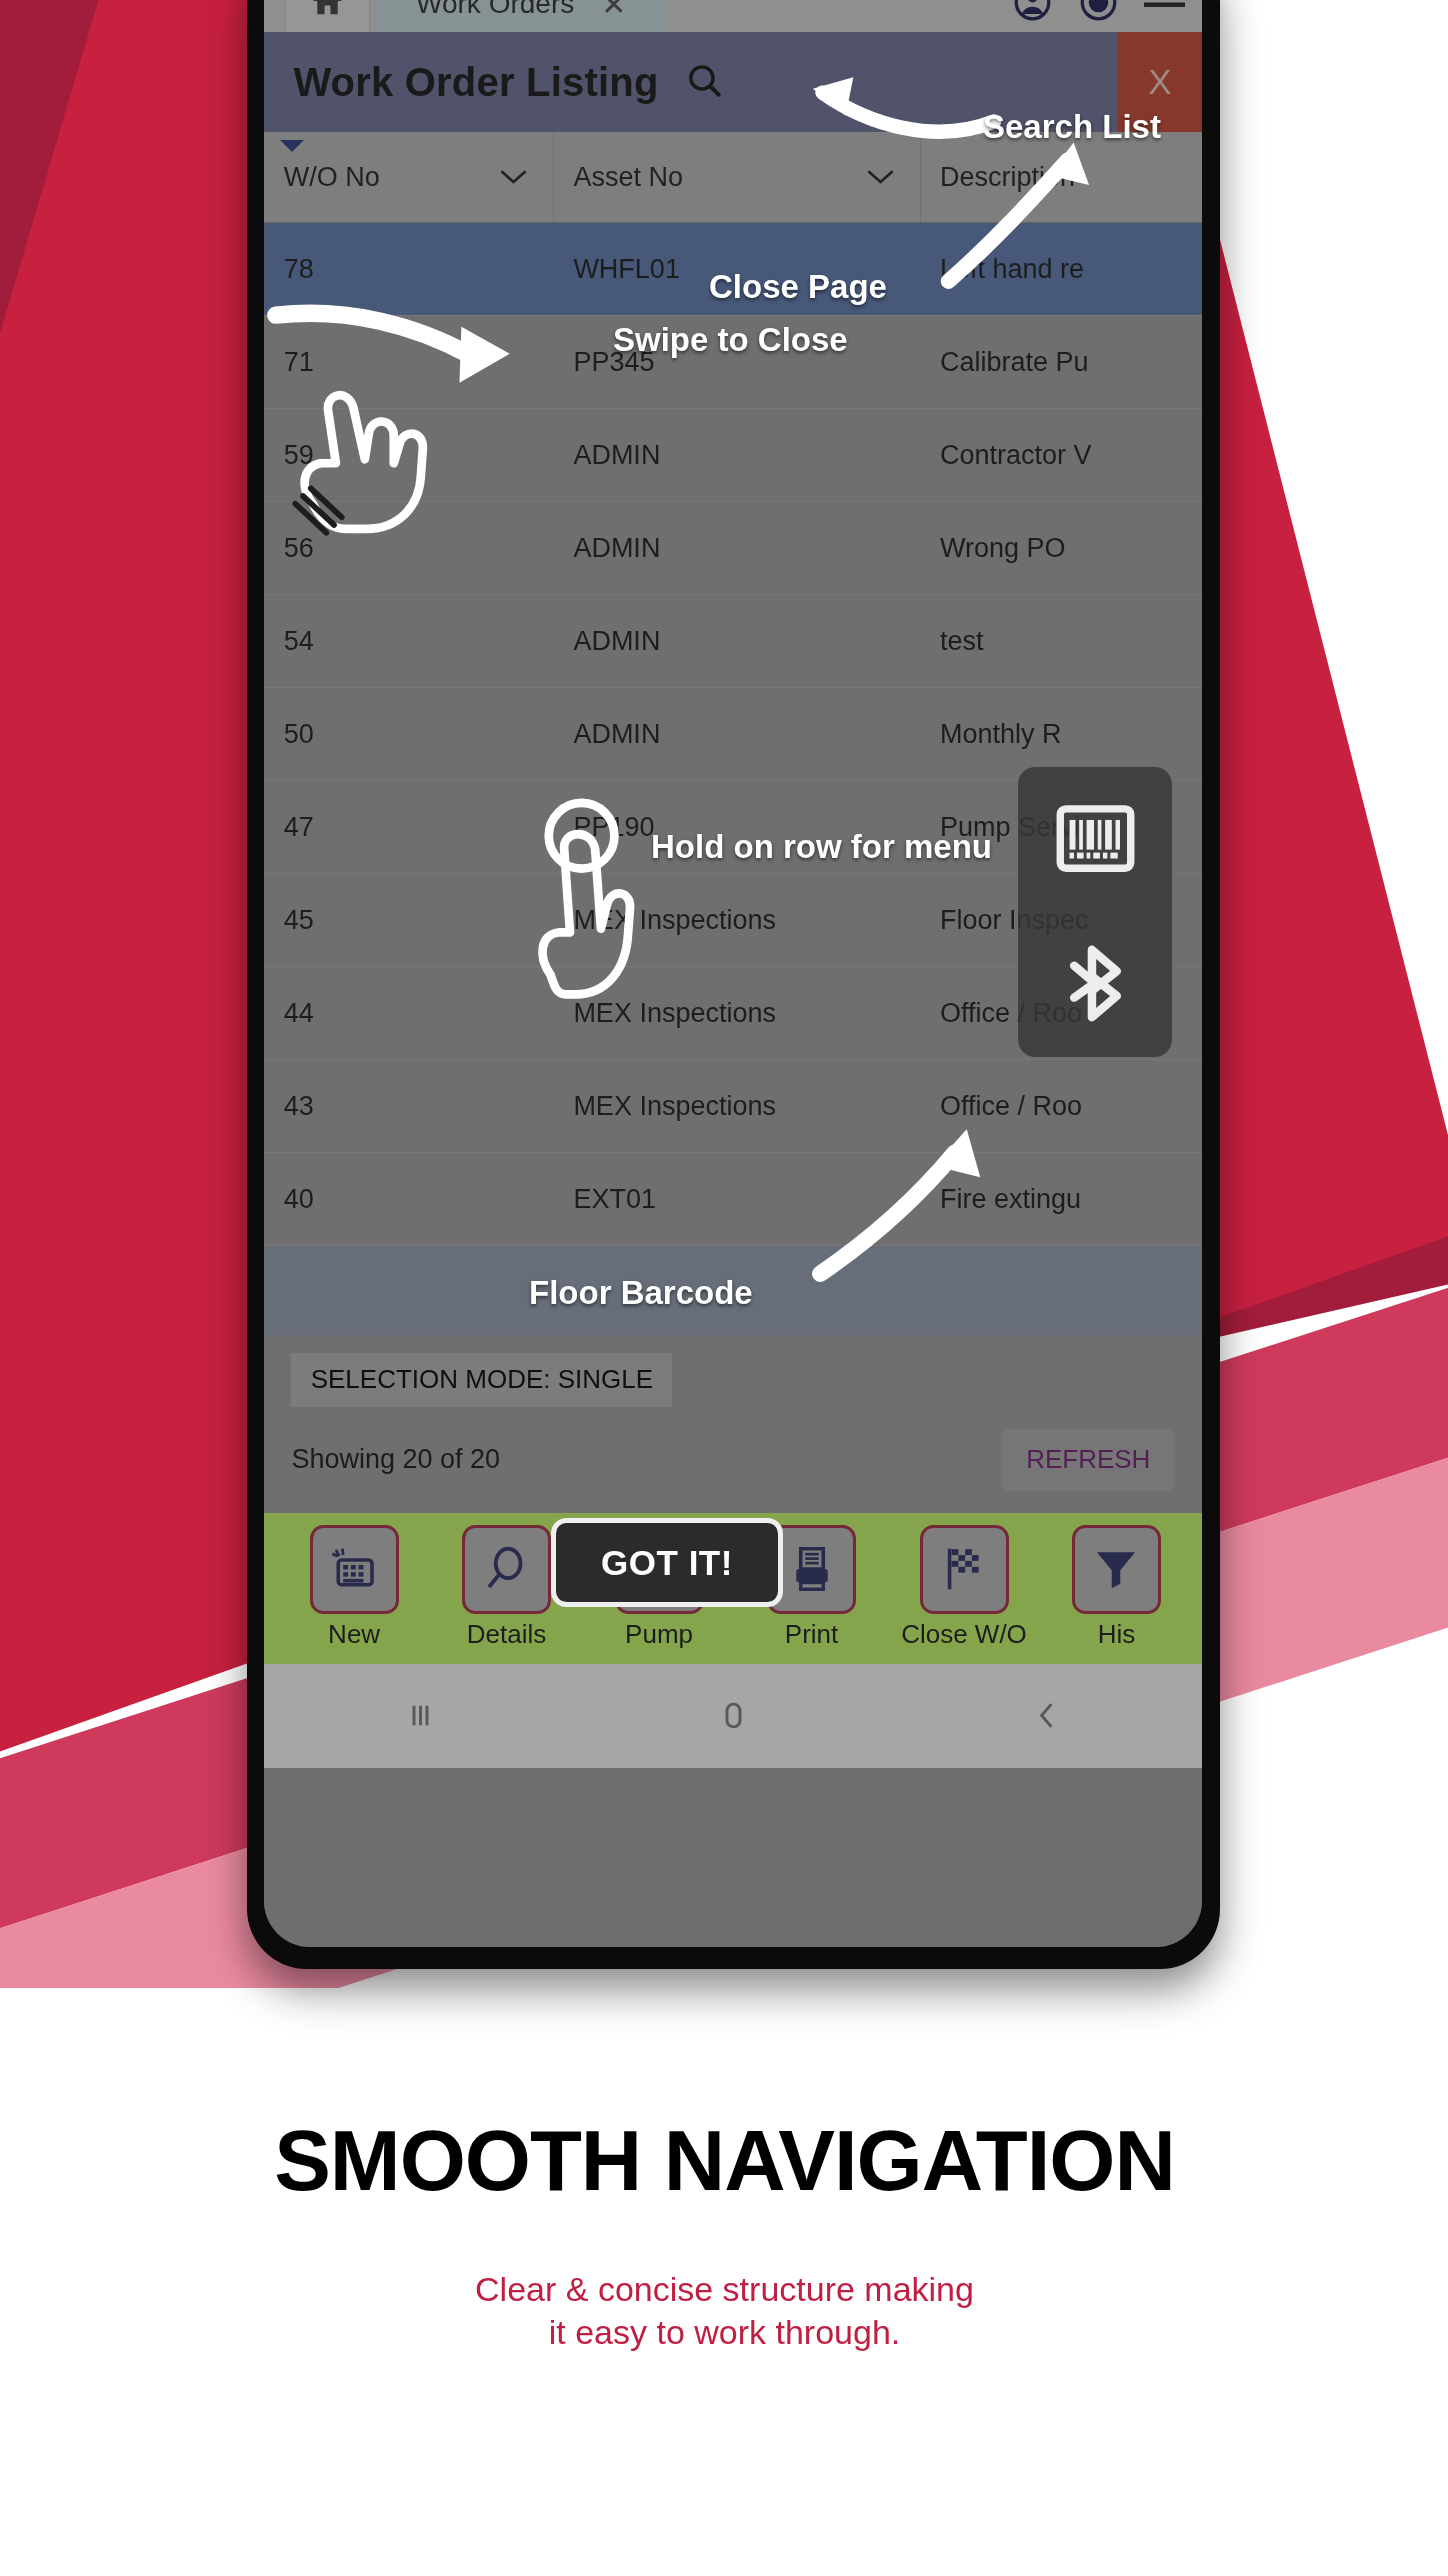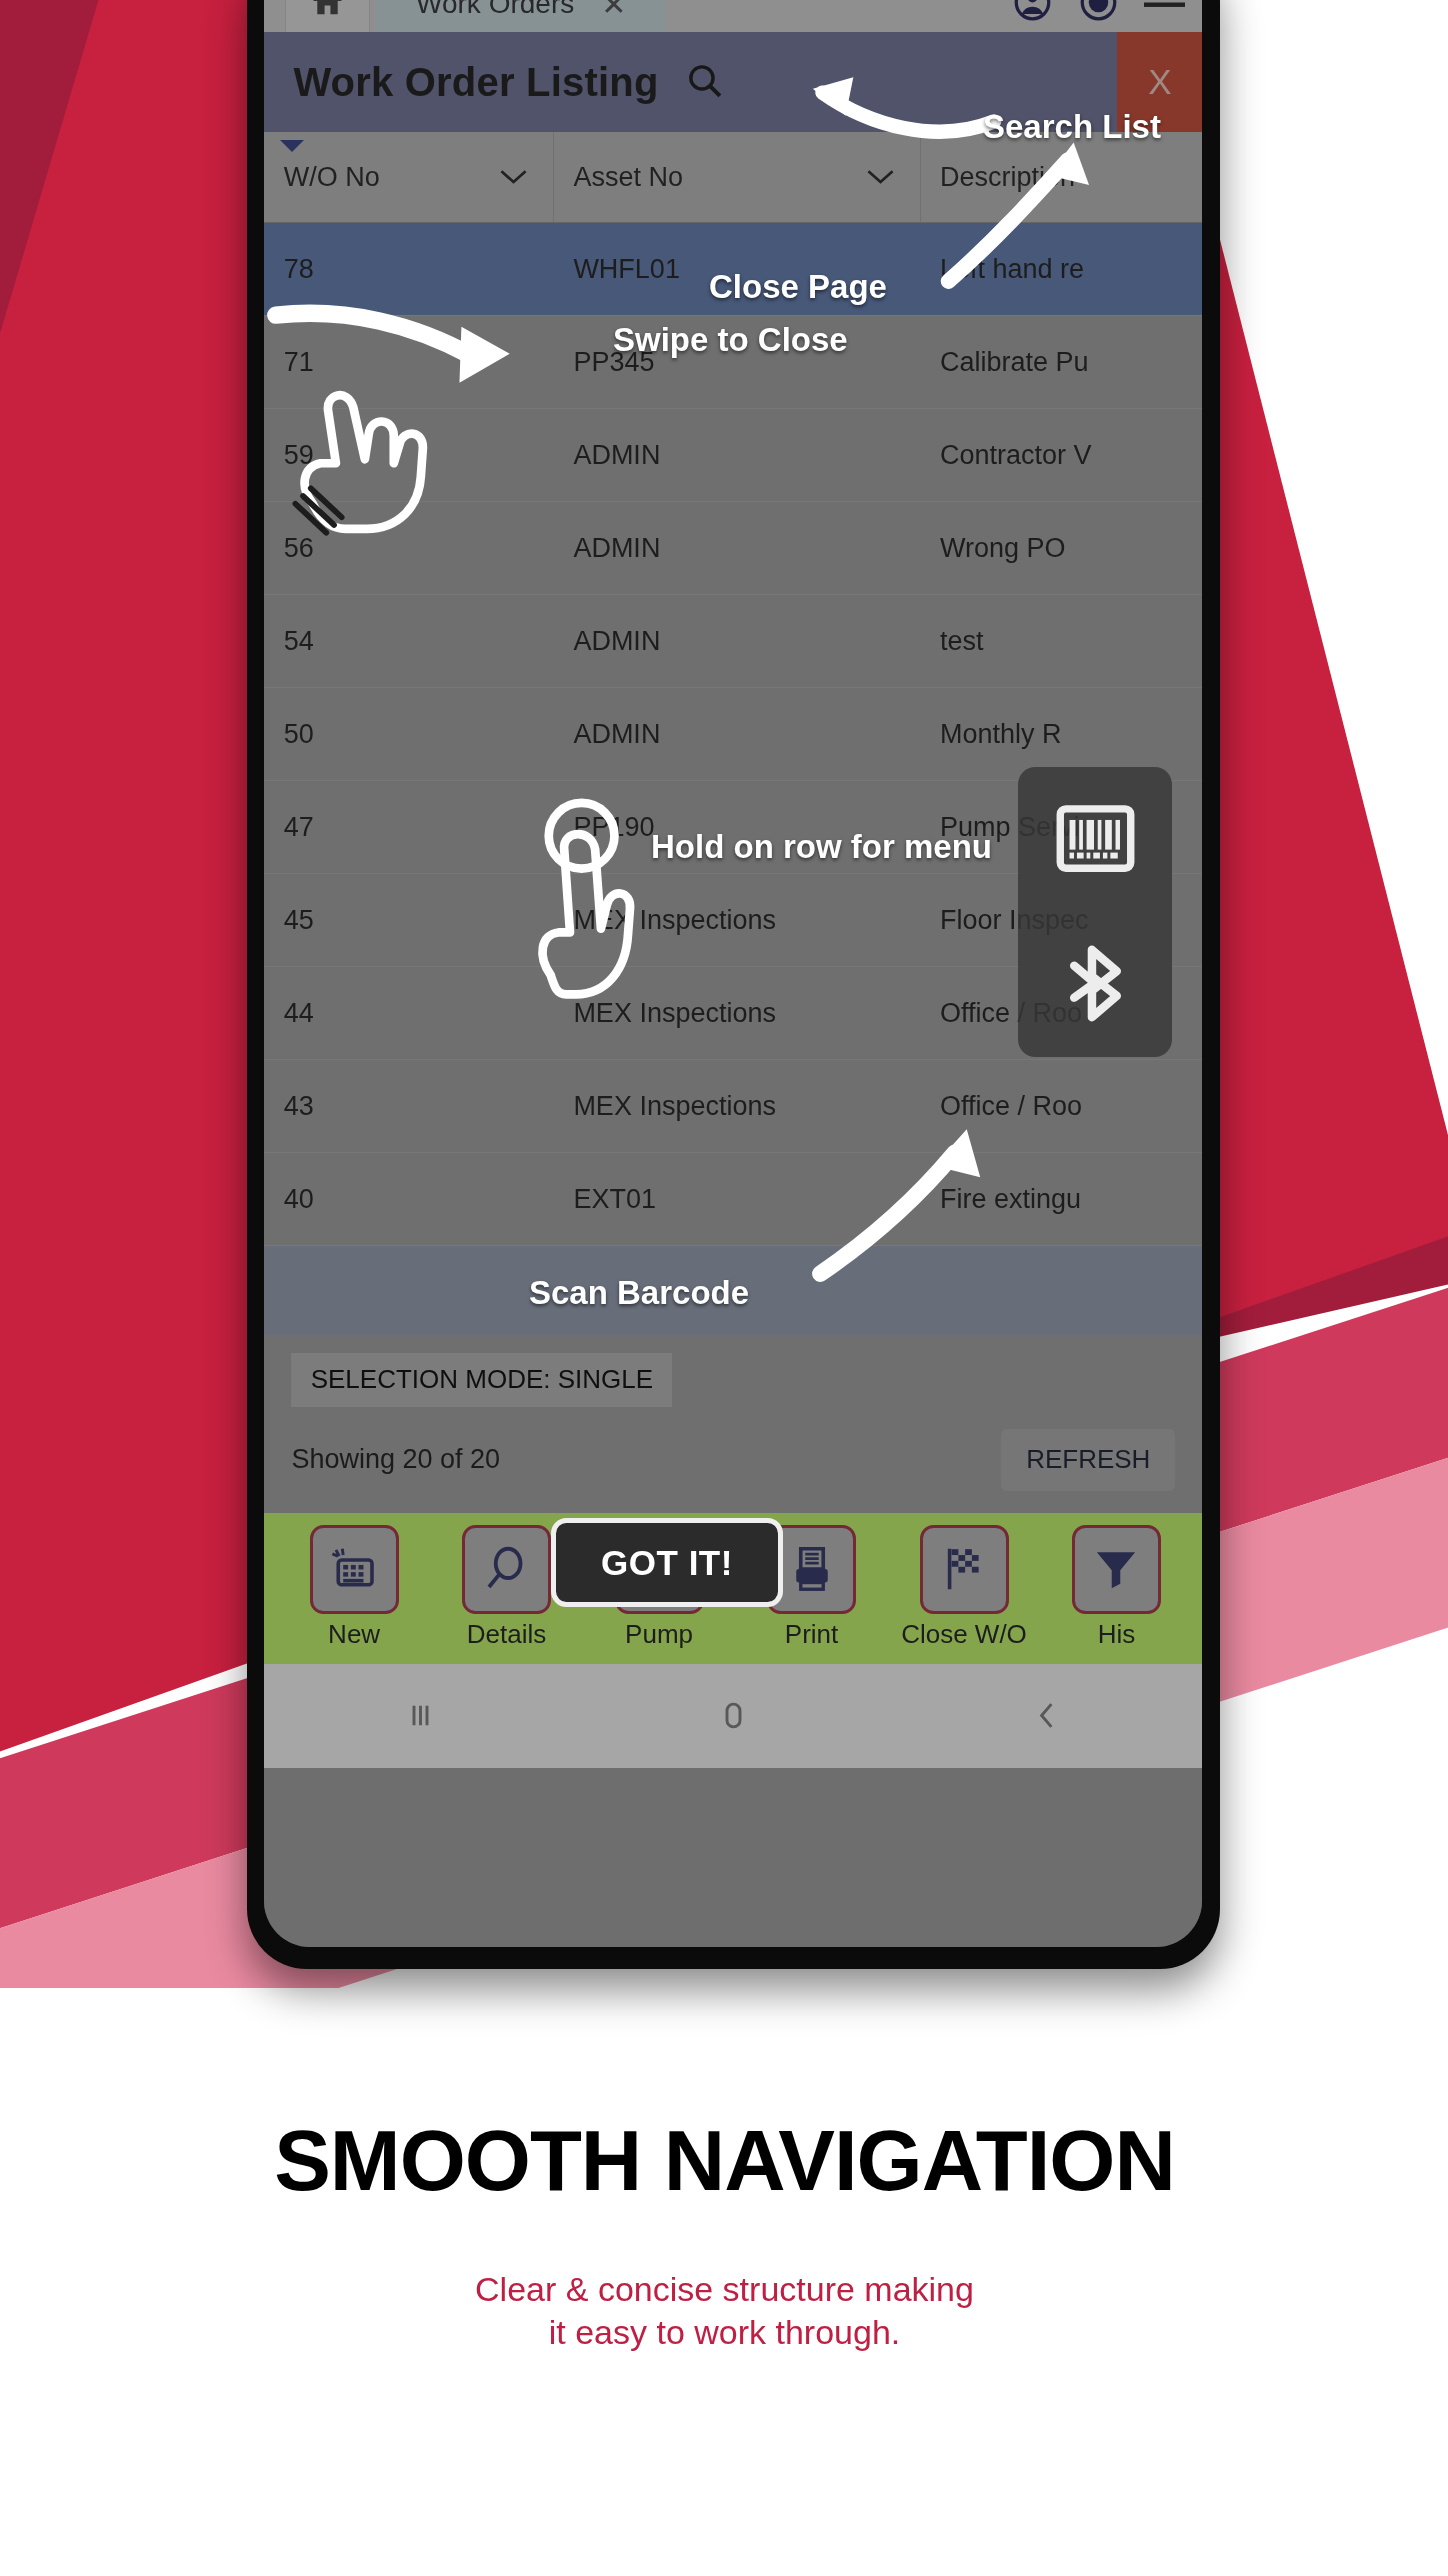--- a/index.html
+++ b/index.html
@@ -250,21 +250,21 @@
     display: flex;
     align-items: center;
     height: 106px;
     padding: 0 27px;
     gap: 29px;
   }
   .showing { font-size: 27px; color: #141414; }
   .refresh-btn {
     margin-left: auto;
     background: #a6a6a6;
-    color: #0f172a;
+    color: #701a75;
     font-size: 26px;
     padding: 15.4px 25px;
     border-radius: 5.8px;
   }
 
   
   .toolbar {
     display: flex;
     align-items: flex-start;
     background: #bef264;
@@ -684,21 +684,21 @@
       <path d="M40 180 C26 160, 30 138, 48 136 L60 136 L54 50 C52 30, 82 28, 86 50 L92 132
                L98 108 C102 90, 124 92, 122 112 L120 138
                C118 174, 98 200, 66 200 L56 200 C46 200, 44 192, 40 180 Z" fill="none" stroke="#ffffff" stroke-width="9" stroke-linejoin="round"></path>
     </svg>
     <div class="coach-text t-hold">Hold on row for menu</div>
 
     <svg style="left:801px; top:1081px;" width="212" height="212" viewBox="0 0 220 220">
       <path d="M20 200 C70 166, 120 122, 160 74" stroke="#ffffff" stroke-width="17" fill="none" stroke-linecap="round"></path>
       <path d="M172 50 L186 100 L138 88 Z" fill="#ffffff"></path>
     </svg>
-    <div class="coach-text t-scan">Scan Barcode</div>
+    <div class="coach-text t-scan">Floor Barcode</div>
   </div>
 
   <div class="scan-panel">
     <span>
       <svg width="89" height="89" viewBox="0 0 24 24">
         <rect x="2.5" y="4" width="19" height="16" rx="1.5" fill="none" stroke="#ededed" stroke-width="2"></rect>
         <g fill="#ededed">
           <rect x="5" y="7" width="1.6" height="8"></rect>
             <rect x="7.6" y="7" width="1" height="8"></rect>
           <rect x="9.6" y="7" width="2" height="8"></rect>

